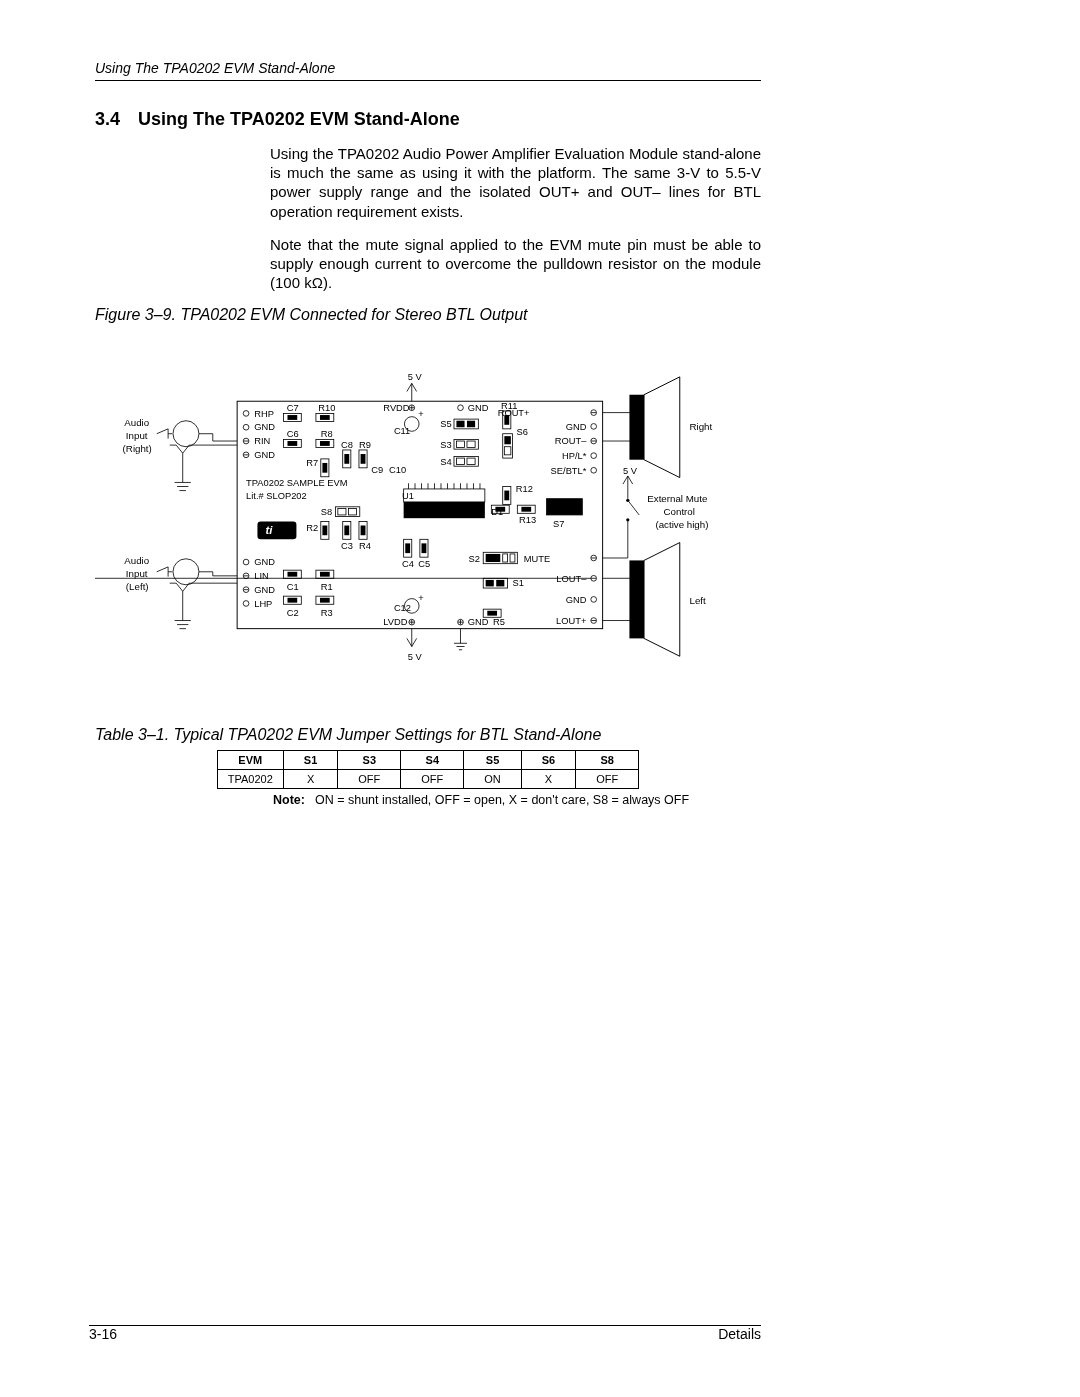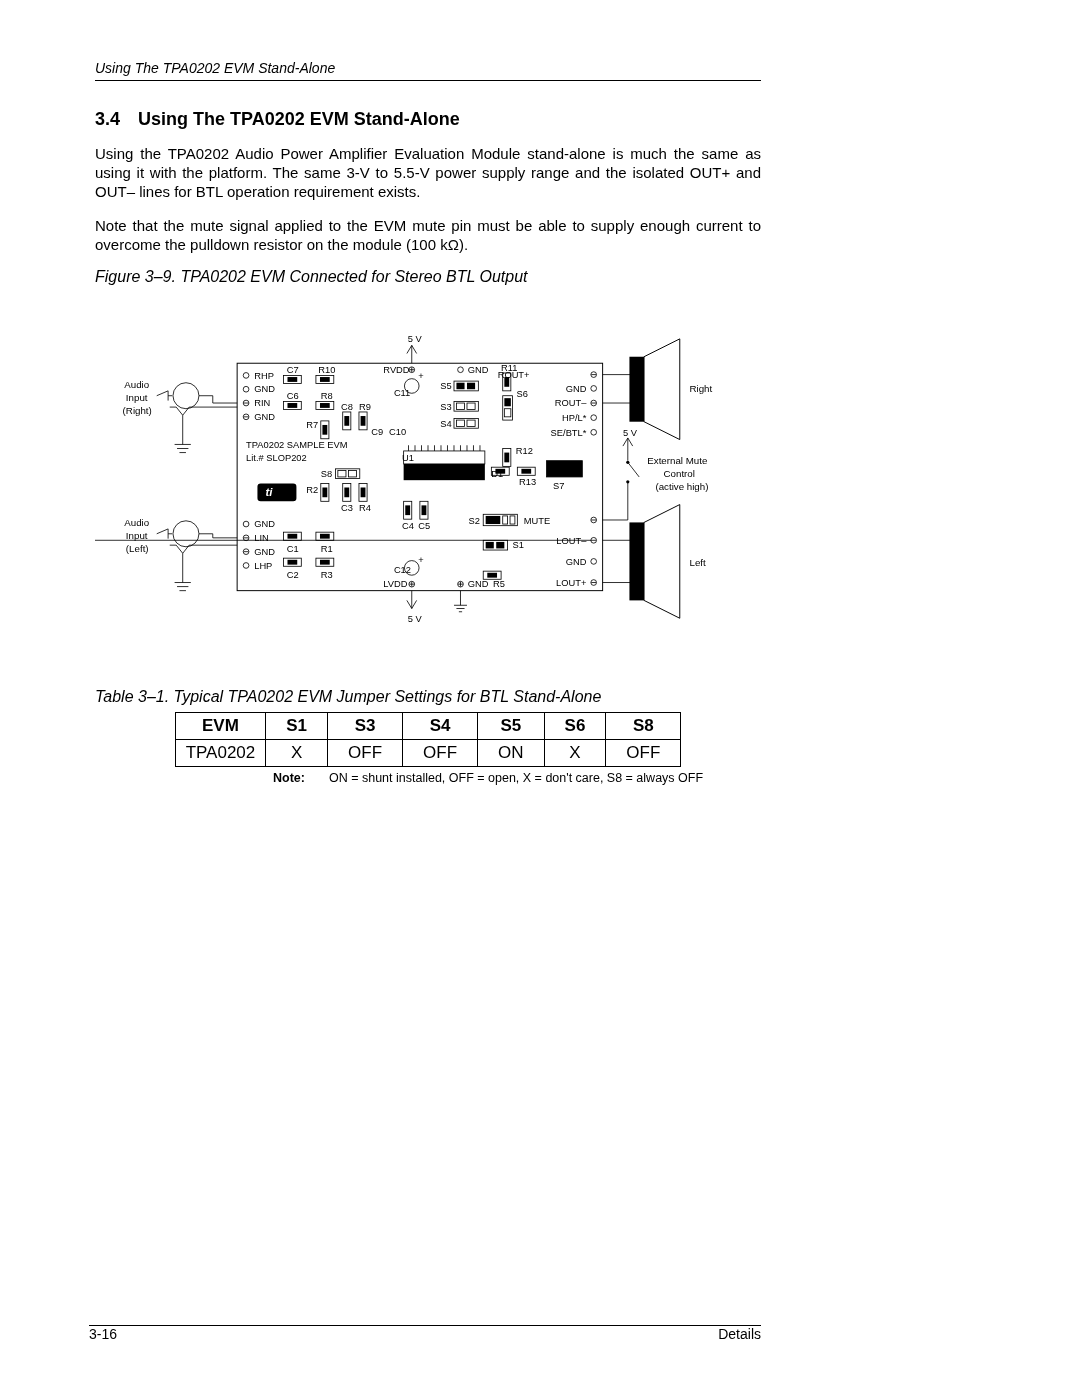--- a/index.html
+++ b/index.html
@@ -24,20 +24,21 @@
     padding-bottom: 4px;
     margin-bottom: 28px;
   }
   .h34 {
     font-weight: bold;
     font-size: 18px;
     margin-bottom: 14px;
   }
   .h34 .num { margin-right: 18px; }
   .body-indent {
+    margin-left: 175px;
     margin-right: 0;
   }
   .para {
     text-align: justify;
     line-height: 1.28;
     margin-bottom: 14px;
   }
   .h341 {
     font-weight: bold;
     font-size: 16px;
@@ -62,36 +63,36 @@
   }
   svg.diagram {
     display: block;
   }
   svg text { font-family: Arial, Helvetica, sans-serif; }
   .lbl { font-size: 11.5px; }
   .lblb { font-size: 12px; }
   .jtbl {
     border-collapse: collapse;
     margin: 0 auto;
-    font-size: 17px;
+    font-size: 11px;
   }
   .jtbl th, .jtbl td {
     border: 1px solid #000;
     padding: 3px 20px;
     text-align: center;
   }
   .jtbl th { font-weight: bold; }
   .jtbl td.evm { padding: 3px 10px; }
   .tbl-note {
     font-size: 12.5px;
     margin-top: 4px;
     text-align: left;
     padding-left: 178px;
   }
-  .tbl-note b { font-weight: bold; margin-right: 24px; }
+  .tbl-note b { font-weight: bold; margin-right: 10px; }
   .footer {
     position: absolute;
     left: 89px;
     right: 95px;
     bottom: 55px;
     border-top: 1.5px solid #000;
     display: flex;
     justify-content: space-between;
     font-size: 14px;
   }

